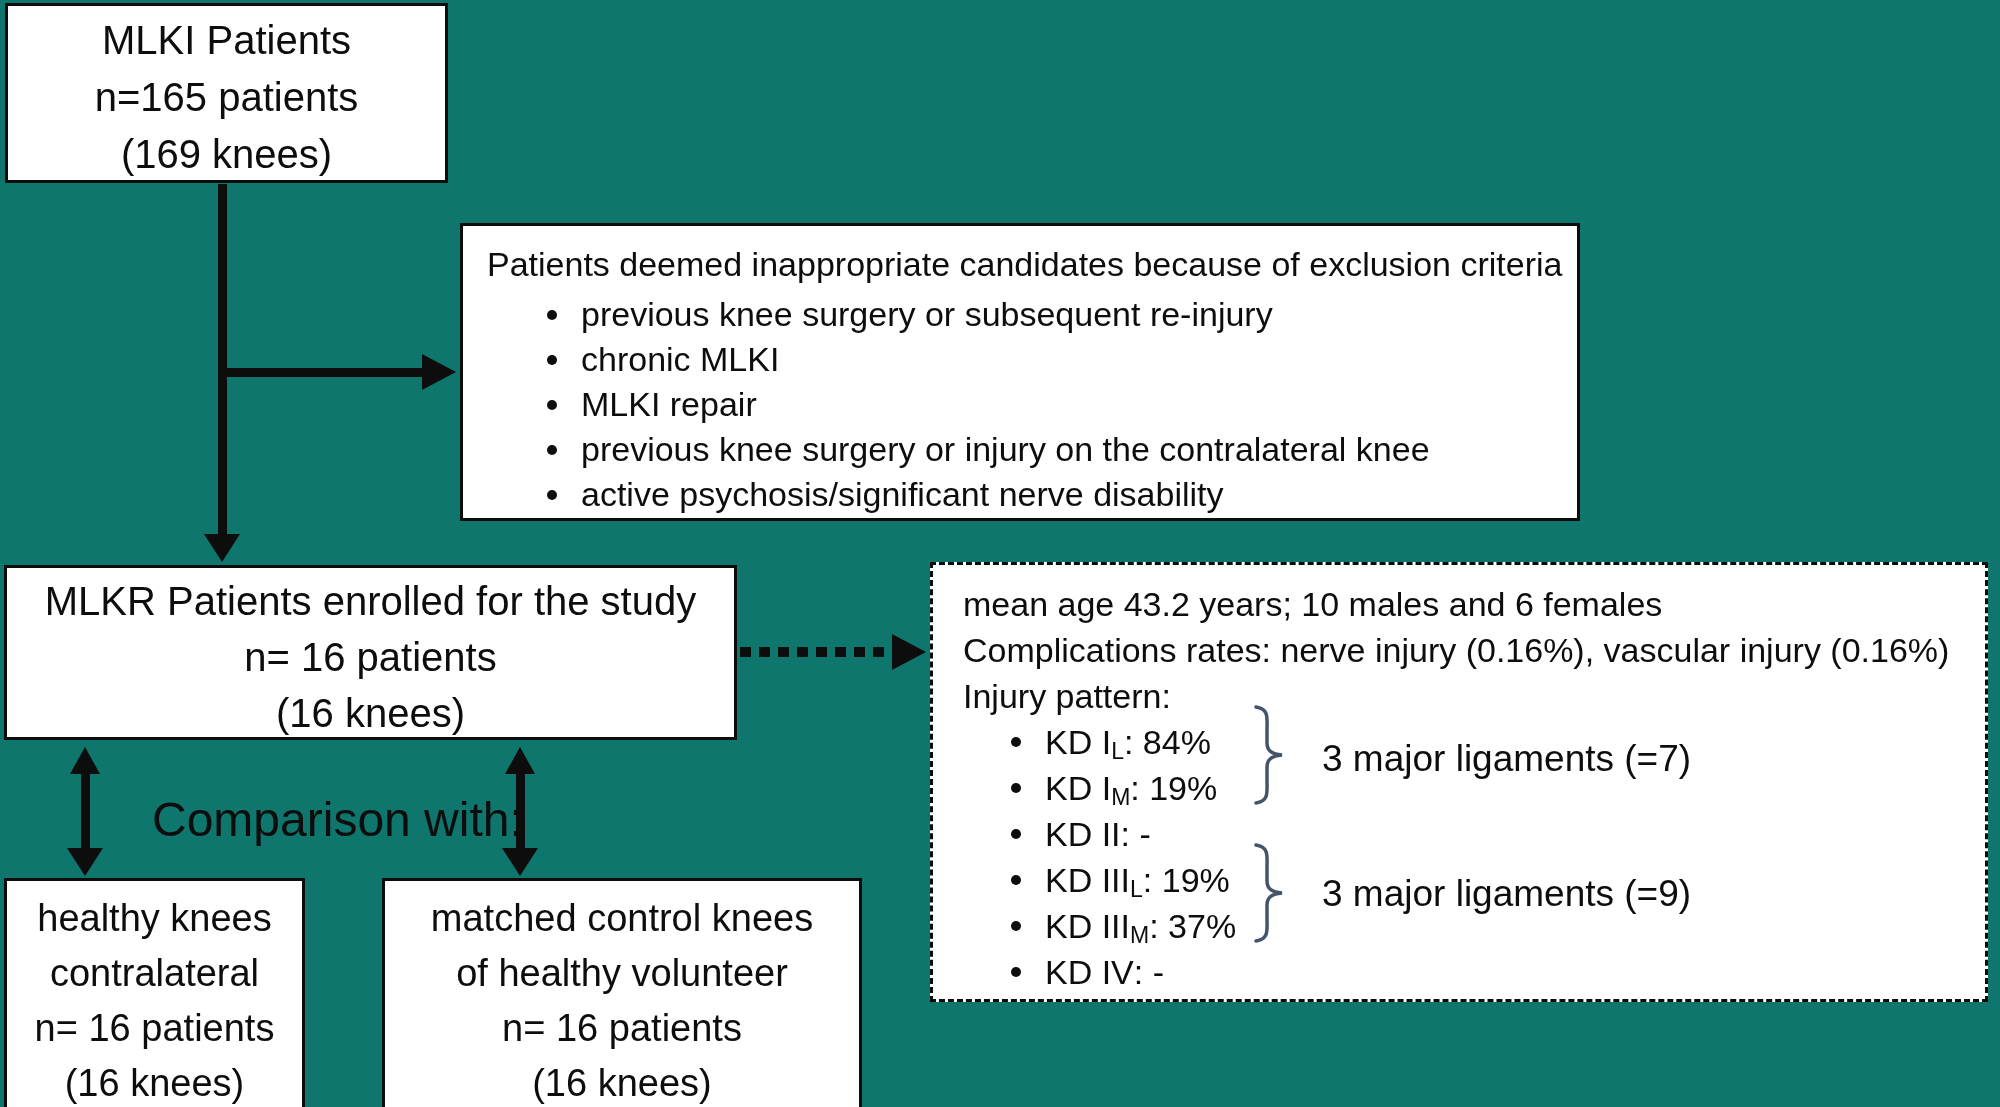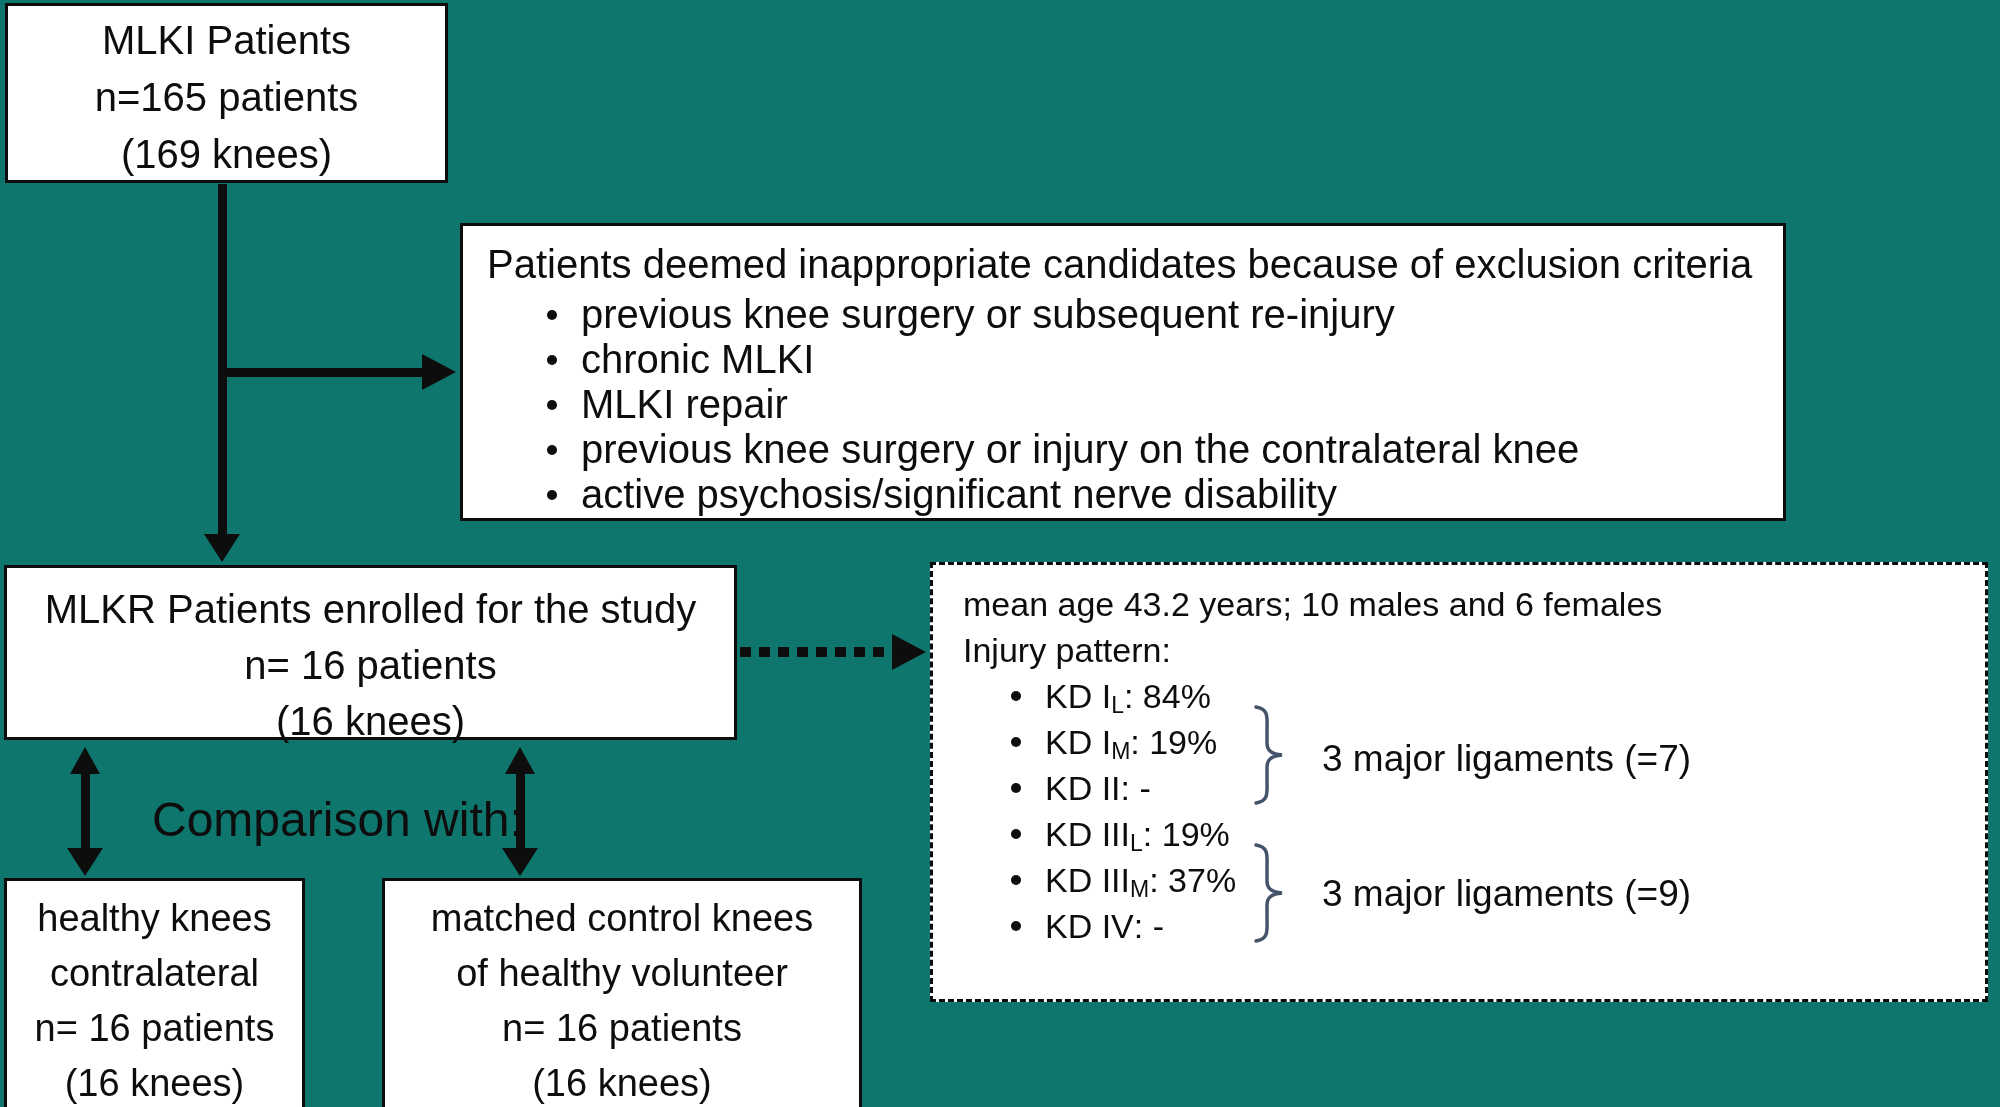--- a/index.html
+++ b/index.html
@@ -8,26 +8,26 @@
     background:#0f766e;color:#0d0d0d;
     font-family:"Liberation Sans","DejaVu Sans",sans-serif;
   }
   .box{position:absolute;border:3px solid #0d0d0d;background:#ffffff;box-sizing:border-box;}
   .center-box{text-align:center;}
   .bline{white-space:nowrap;}
 
   
   #boxA{left:5px;top:3px;width:443px;height:180px;font-size:40px;line-height:57px;padding-top:6px;}
   
-  #boxB{left:460px;top:223px;width:1326px;height:298px;font-size:40px;padding:16px 10px 0 24px;}
+  #boxB{left:460px;top:223px;width:1120px;height:298px;font-size:34px;padding:16px 10px 0 24px;}
   #boxB .ex-title{line-height:44px;margin-bottom:6px;white-space:nowrap;}
   .ex-row{height:45px;display:flex;align-items:center;padding-left:60px;white-space:nowrap;}
   .dot{width:10px;height:10px;border-radius:50%;background:#0d0d0d;flex:0 0 auto;margin-right:24px;}
   
-  #boxC{left:4px;top:565px;width:733px;height:175px;font-size:40px;line-height:56px;padding-top:13px;}
+  #boxC{left:4px;top:565px;width:733px;height:175px;font-size:40px;line-height:56px;padding-top:5px;}
   
   #boxD{left:930px;top:562px;width:1058px;height:440px;border:3px dashed #0d0d0d;font-size:34px;line-height:46px;padding:16px 8px 0 30px;}
   #boxD .d-line{white-space:nowrap;}
   .kd-row{height:46px;display:flex;align-items:center;padding-left:48px;white-space:nowrap;}
   .kd-sub{font-size:23px;position:relative;top:9px;}
   
   #boxE{left:4px;top:878px;width:301px;height:245px;font-size:38px;line-height:55px;padding-top:10px;}
   #boxF{left:382px;top:878px;width:480px;height:245px;font-size:38px;line-height:55px;padding-top:10px;}
 
   
@@ -91,20 +91,21 @@
     <div class="bline">MLKR Patients enrolled for the study</div>
     <div class="bline">n= 16 patients</div>
     <div class="bline">(16 knees)</div>
   </div>
 
   <div class="dotted" style="left:740px;top:647px;width:150px;"></div>
   <div class="tri tri-right" style="left:892px;top:634px;"></div>
 
   <div class="box" id="boxD">
     <div class="d-line">mean age 43.2 years; 10 males and 6 females</div>
+    <div class="d-line">Complications rates: nerve injury (0.16%), vascular injury (0.16%)</div>
     <div class="d-line">Injury pattern:</div>
 
     <div class="kd-row">
       <span class="dot"></span>
       <span>KD I</span>
         <span class="kd-sub">L</span>
         <span>: 84%</span>
     </div>
     <div class="kd-row">
       <span class="dot"></span>

